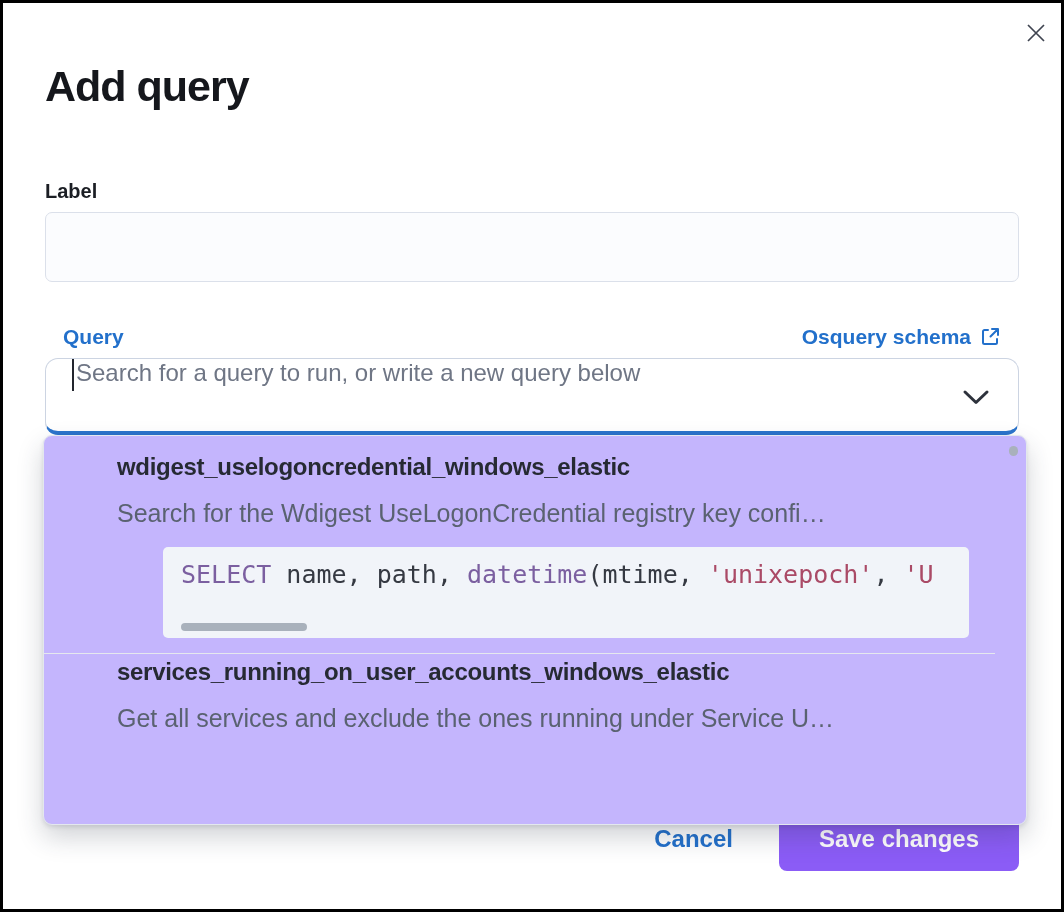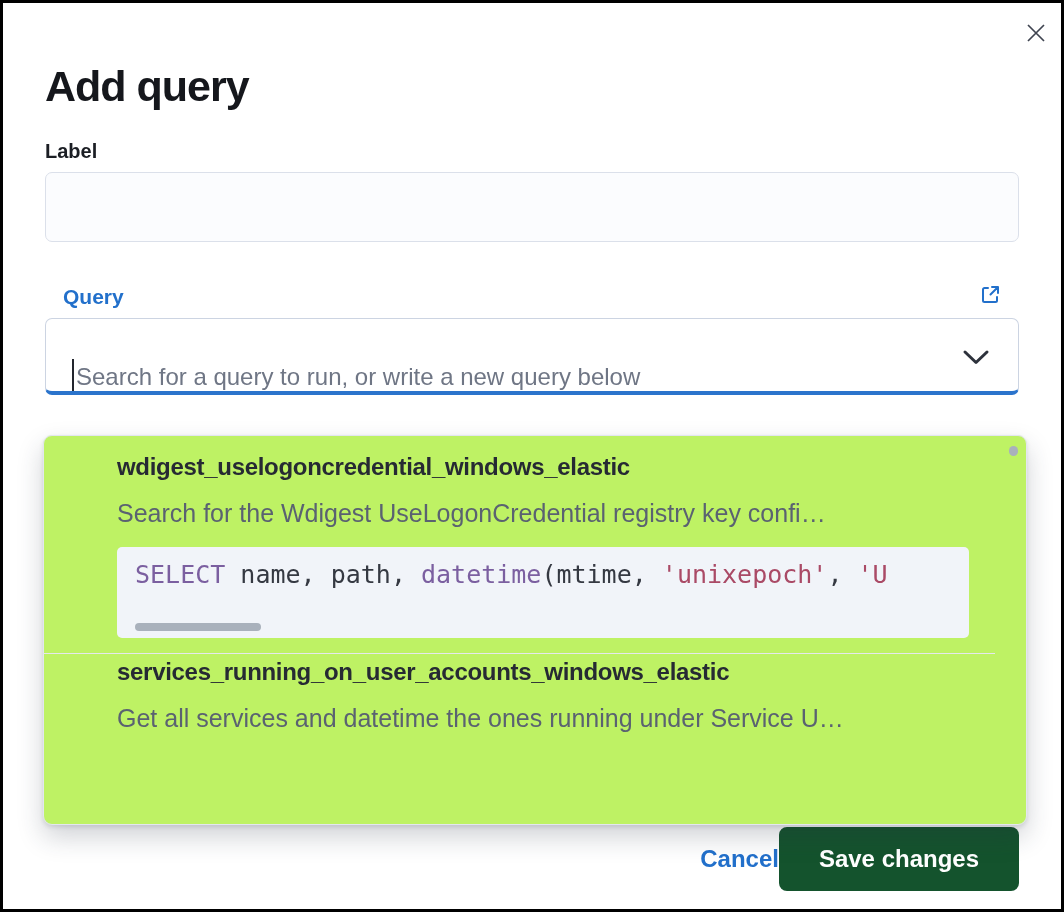--- a/index.html
+++ b/index.html
@@ -33,21 +33,21 @@
   .modal-title {
     margin: 59px 42px 0;
     font-size: 43px;
     font-weight: 700;
     letter-spacing: -1px;
     color: #15171c;
     line-height: 1.15;
   }
   
   .field-label {
-    margin: 28px 42px 0;
+    margin: 68px 42px 0;
     font-size: 20px;
     font-weight: 700;
     color: #1b1e24;
     line-height: 24px;
   }
   .text-input {
     margin: 9px 42px 0;
     height: 70px;
     border: 1px solid #dbe0ea;
     border-radius: 7px;
@@ -73,23 +73,23 @@
     text-decoration: none;
     cursor: pointer;
   }
   
   .combobox {
     margin: 9px 42px 0;
     height: 77px;
     background: #ffffff;
     border: 1px solid #ccd4e2;
     border-bottom: 4px solid #2b74cc;
-    border-radius: 7px;
-    display: flex;
-    align-items: flex-end;
+    border-radius: 13px;
+    display: flex;
+    align-items: flex-start;
     padding: 0 26px;
     position: relative;
     cursor: text;
   }
   .caret {
     width: 2px;
     height: 32px;
     background: #23262e;
     margin-right: 2px;
     flex: 0 0 auto;
@@ -100,56 +100,57 @@
     white-space: nowrap;
   }
   .chevron {
     position: absolute;
     right: 28px;
     top: 30px;
   }
   
   .footer {
     position: absolute;
-    top: 824px;
+    top: 804px;
     right: 42px;
     height: 64px;
     display: flex;
     align-items: center;
+    gap: 46px;
     z-index: 1;
   }
   .cancel-btn {
     background: none;
     border: none;
     color: #2270cb;
     font-family: inherit;
     font-size: 24px;
     font-weight: 600;
     cursor: pointer;
   }
   .save-btn {
     height: 64px;
     padding: 0 40px;
-    background: #14532d;
+    background: #8b5cf6;
     border: none;
     border-radius: 8px;
     color: #ffffff;
     font-family: inherit;
     font-size: 24px;
     font-weight: 600;
     cursor: pointer;
   }
   
   .panel {
     position: absolute;
     left: 40px;
     top: 432px;
     width: 984px;
     height: 390px;
-    background: #bef264;
+    background: #c4b5fd;
     border: 1px solid #e3e7ee;
     border-radius: 9px;
     box-shadow: 0 2px 4px rgba(30,40,60,0.12), 0 12px 26px rgba(40,50,70,0.22);
     overflow: hidden;
     z-index: 5;
   }
   .vthumb {
     position: absolute;
     top: 10px;
     right: 8px;
@@ -185,20 +186,21 @@
     line-height: 27px;
     white-space: nowrap;
     overflow: hidden;
   }
   .opt-code {
     margin-top: 20px;
     background: #f1f4f9;
     border-radius: 5px;
     padding: 14px 18px 7px;
     overflow: hidden;
+    margin-left: 46px;
   }
   .code-line {
     font-family: "DejaVu Sans Mono", monospace;
     font-size: 25px;
     line-height: 28px;
     white-space: pre;
     color: #353942;
   }
   .tok-kw  { color: #7b5fa0; }
   .tok-str { color: #aa4a66; }
@@ -223,20 +225,21 @@
   </button>
 
   <h1 class="modal-title">Add query</h1>
 
   <div class="field-label">Label</div>
   <div class="text-input"></div>
 
   <div class="query-head">
     <div class="blue-label">Query</div>
     <a class="schema-link">
+      <span class="blue-label">Osquery schema</span>
       <svg width="21" height="21" viewBox="0 0 21 21">
         <path d="M8 4 H4.5 C3.7 4 3 4.7 3 5.5 V16.5 C3 17.3 3.7 18 4.5 18 H15.5 C16.3 18 17 17.3 17 16.5 V13" stroke="#2270cb" stroke-width="2" fill="none" stroke-linecap="round"></path>
         <path d="M12 3 H18 V9 M18 3 L10.5 10.5" stroke="#2270cb" stroke-width="2" fill="none" stroke-linecap="round" stroke-linejoin="round"></path>
       </svg>
     </a>
   </div>
 
   <div class="combobox">
     <span class="caret"></span>
     <span class="placeholder">Search for a query to run, or write a new query below</span>
@@ -257,17 +260,17 @@
       <div class="opt-title">wdigest_uselogoncredential_windows_elastic</div>
       <div class="opt-desc">Search for the Wdigest UseLogonCredential registry key confi…</div>
       <div class="opt-code">
         <div class="code-line"><span class="tok-kw">SELECT</span><span class="tok-plain"> name, path, </span><span class="tok-kw">datetime</span><span class="tok-plain">(mtime, </span><span class="tok-str">'unixepoch'</span><span class="tok-plain">, </span><span class="tok-str">'U</span></div>
         <div class="hthumb"></div>
       </div>
     </div>
 
     <div class="option second">
       <div class="opt-title">services_running_on_user_accounts_windows_elastic</div>
-      <div class="opt-desc">Get all services and datetime the ones running under Service U…</div>
+      <div class="opt-desc">Get all services and exclude the ones running under Service U…</div>
     </div>
   </div>
 
 </div>
 
 </body></html>

